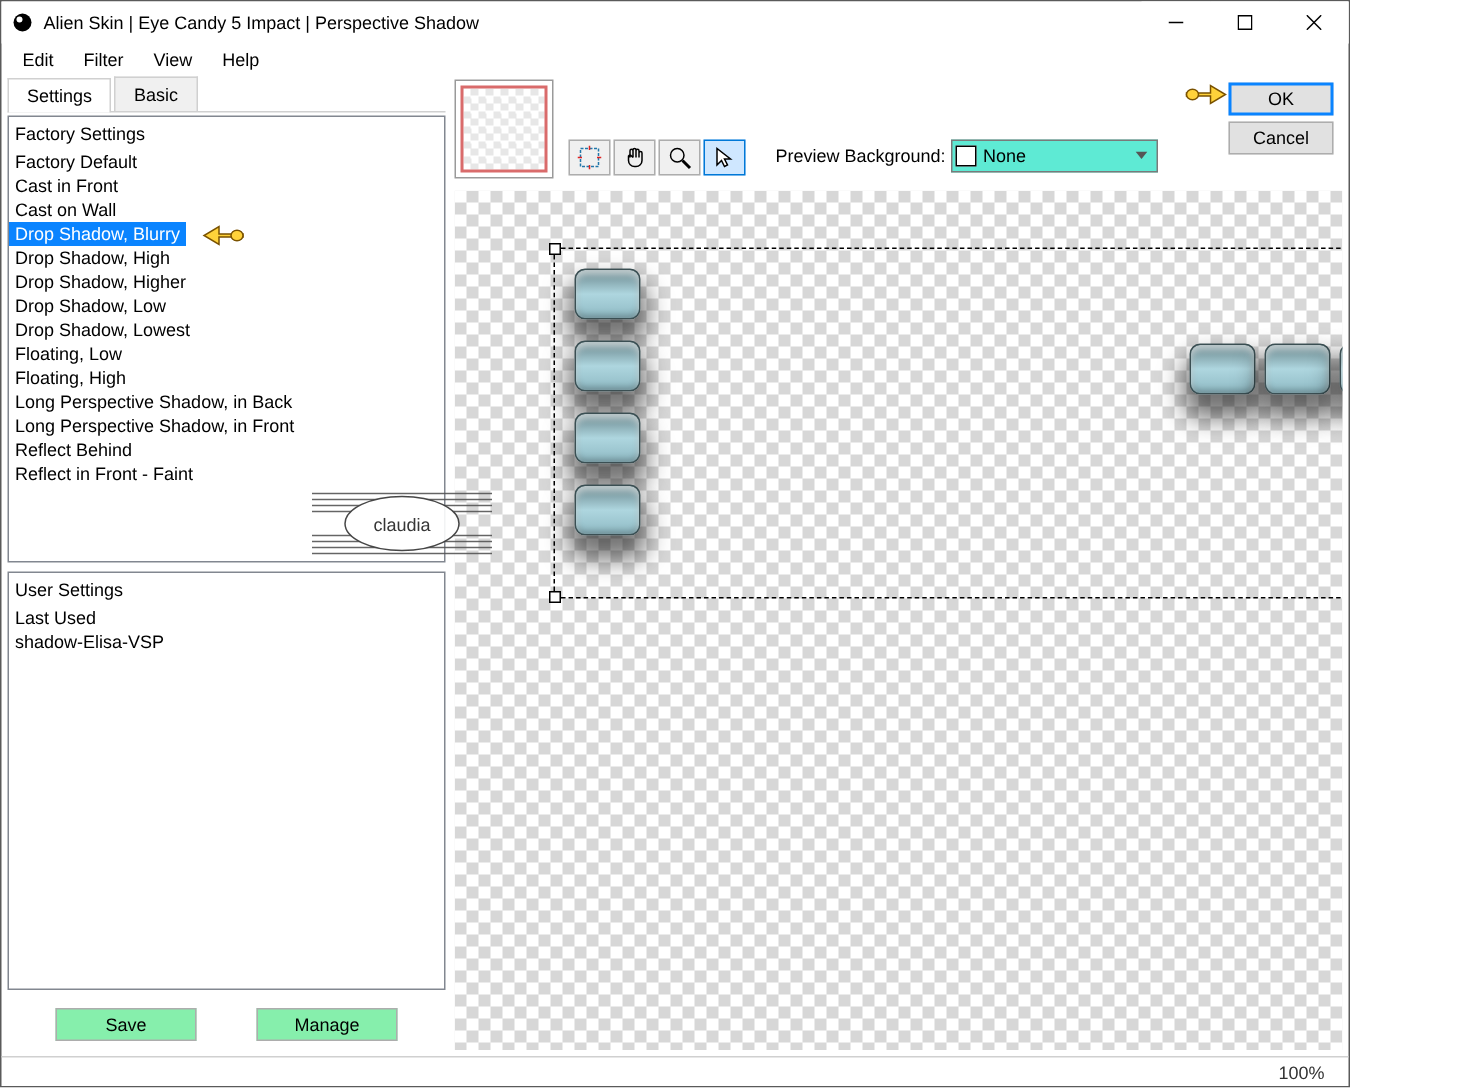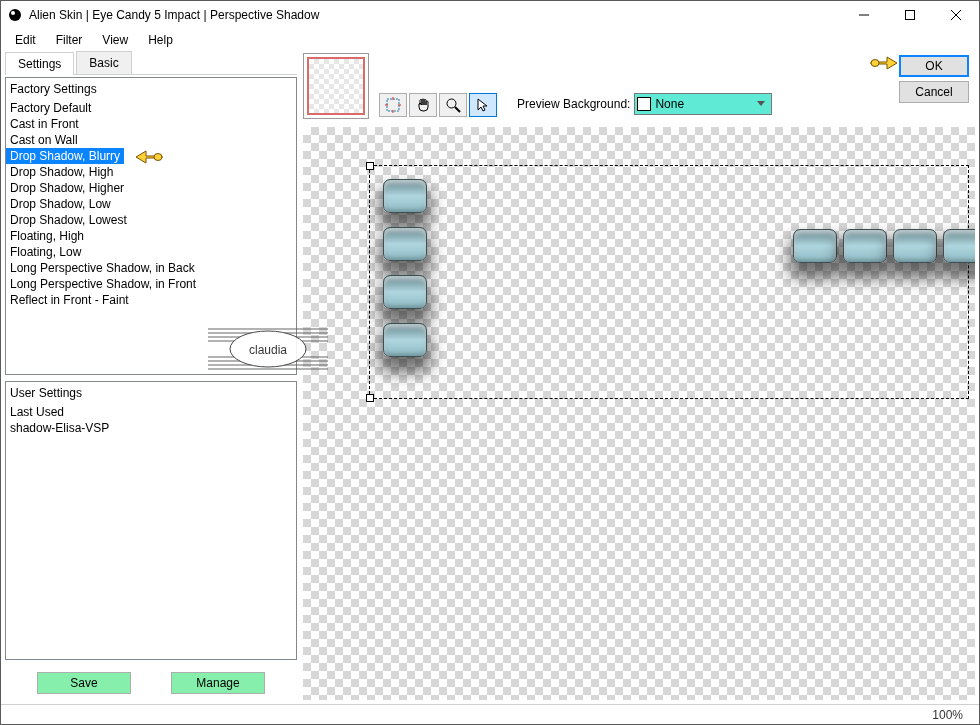--- a/index.html
+++ b/index.html
@@ -1,18 +1,18 @@
 <!DOCTYPE html>
 <html><head>
 <meta charset="utf-8">
 <style>
 * { box-sizing: border-box; margin: 0; padding: 0; font-family: "Segoe UI", Tahoma, sans-serif; font-size: 12px; }
 html, body { width: 980px; height: 725px; overflow: hidden; background: #fff; }
 
-.window { width: 980px; height: 725px; border: 1px solid #5a5a5a; display: flex; flex-direction: column; background: #fff; position: relative; }
+.window { width: 900px; height: 725px; border: 1px solid #5a5a5a; display: flex; flex-direction: column; background: #fff; position: relative; }
 
 
 .titlebar { height: 28px; display: flex; align-items: center; padding: 0 0 0 6px; background: #fff; }
 .titlebar .app-icon { width: 16px; height: 16px; margin-right: 6px; }
 .titlebar .title { flex: 1; color: #000; font-size: 12px; }
 .win-btns { display: flex; height: 100%; }
 .win-btn { width: 46px; height: 28px; display: flex; align-items: center; justify-content: center; background: #fff; }
 .win-btn svg { width: 10px; height: 10px; stroke: #000; stroke-width: 1; fill: none; }
 
 
@@ -165,24 +165,25 @@
             <svg viewBox="0 0 30 22">
                 <path d="M28 11 L12 11 L12 6 L2 12 L12 18 L12 13 L28 13 Z" fill="#ffd23a" stroke="#7a5200" stroke-width="1"></path>
                 <ellipse cx="24" cy="12" rx="4" ry="3.5" fill="#ffd23a" stroke="#7a5200"></ellipse>
               </svg>
           </span>
         </div>
         <div class="list-item">Drop Shadow, High</div>
         <div class="list-item">Drop Shadow, Higher</div>
         <div class="list-item">Drop Shadow, Low</div>
         <div class="list-item">Drop Shadow, Lowest</div>
+        <div class="list-item">Floating, Low</div>
         <div class="list-item">Floating, High</div>
-        <div class="list-item">Floating, Low</div>
         <div class="list-item">Long Perspective Shadow, in Back</div>
         <div class="list-item">Long Perspective Shadow, in Front</div>
+        <div class="list-item">Reflect Behind</div>
         <div class="list-item">Reflect in Front - Faint</div>
       </div>
 
       <div class="listbox usr">
         <div class="list-header">User Settings</div>
         <div class="list-item">Last Used</div>
         <div class="list-item">shadow-Elisa-VSP</div>
       </div>
 
       <div class="btn-row">

